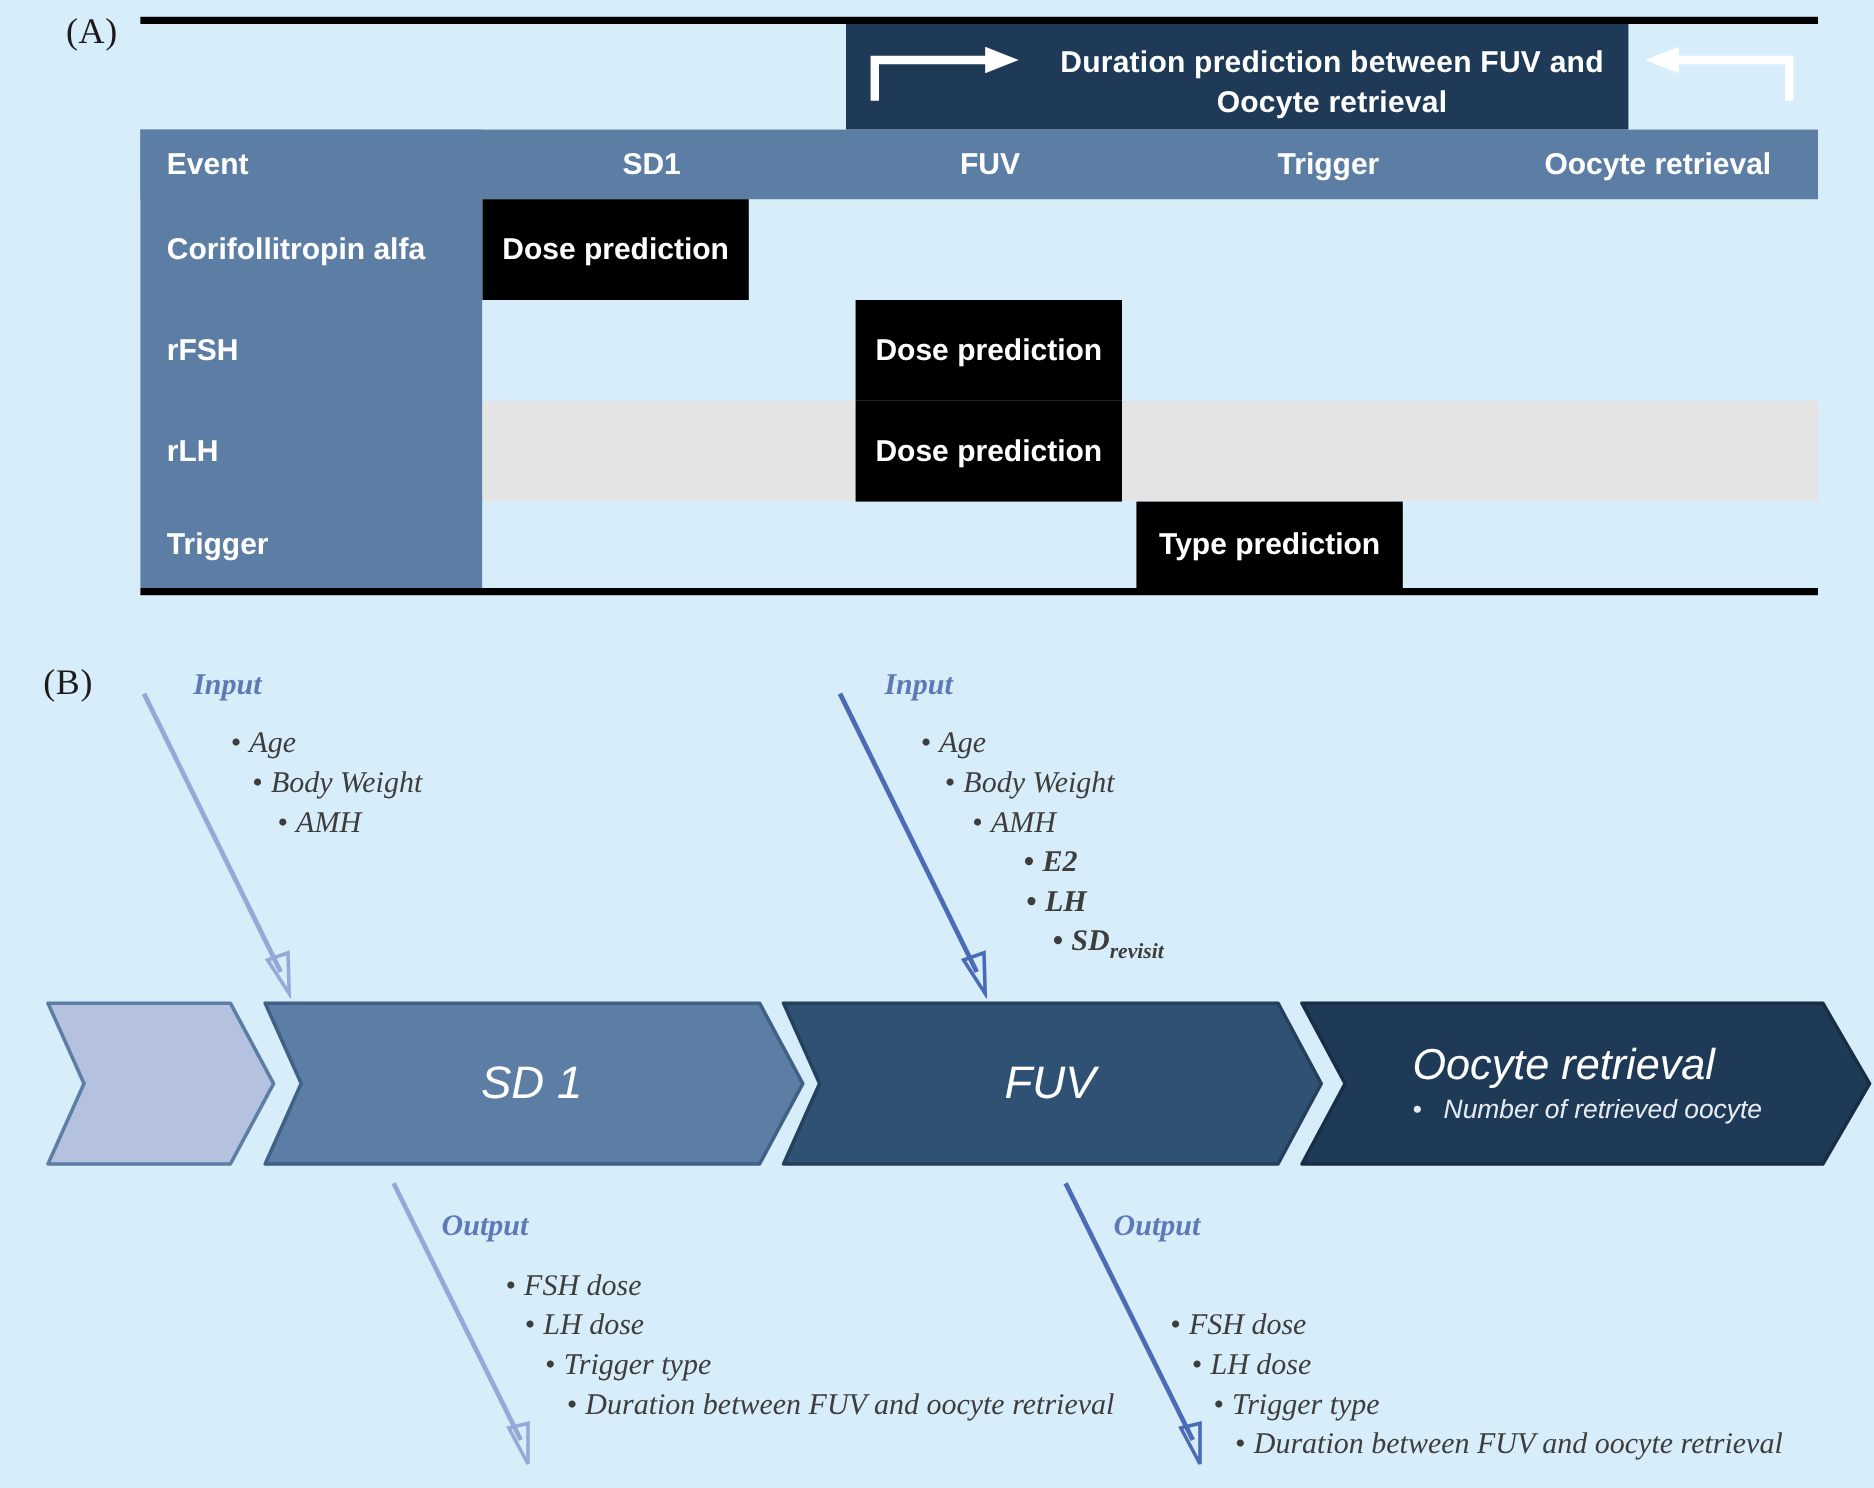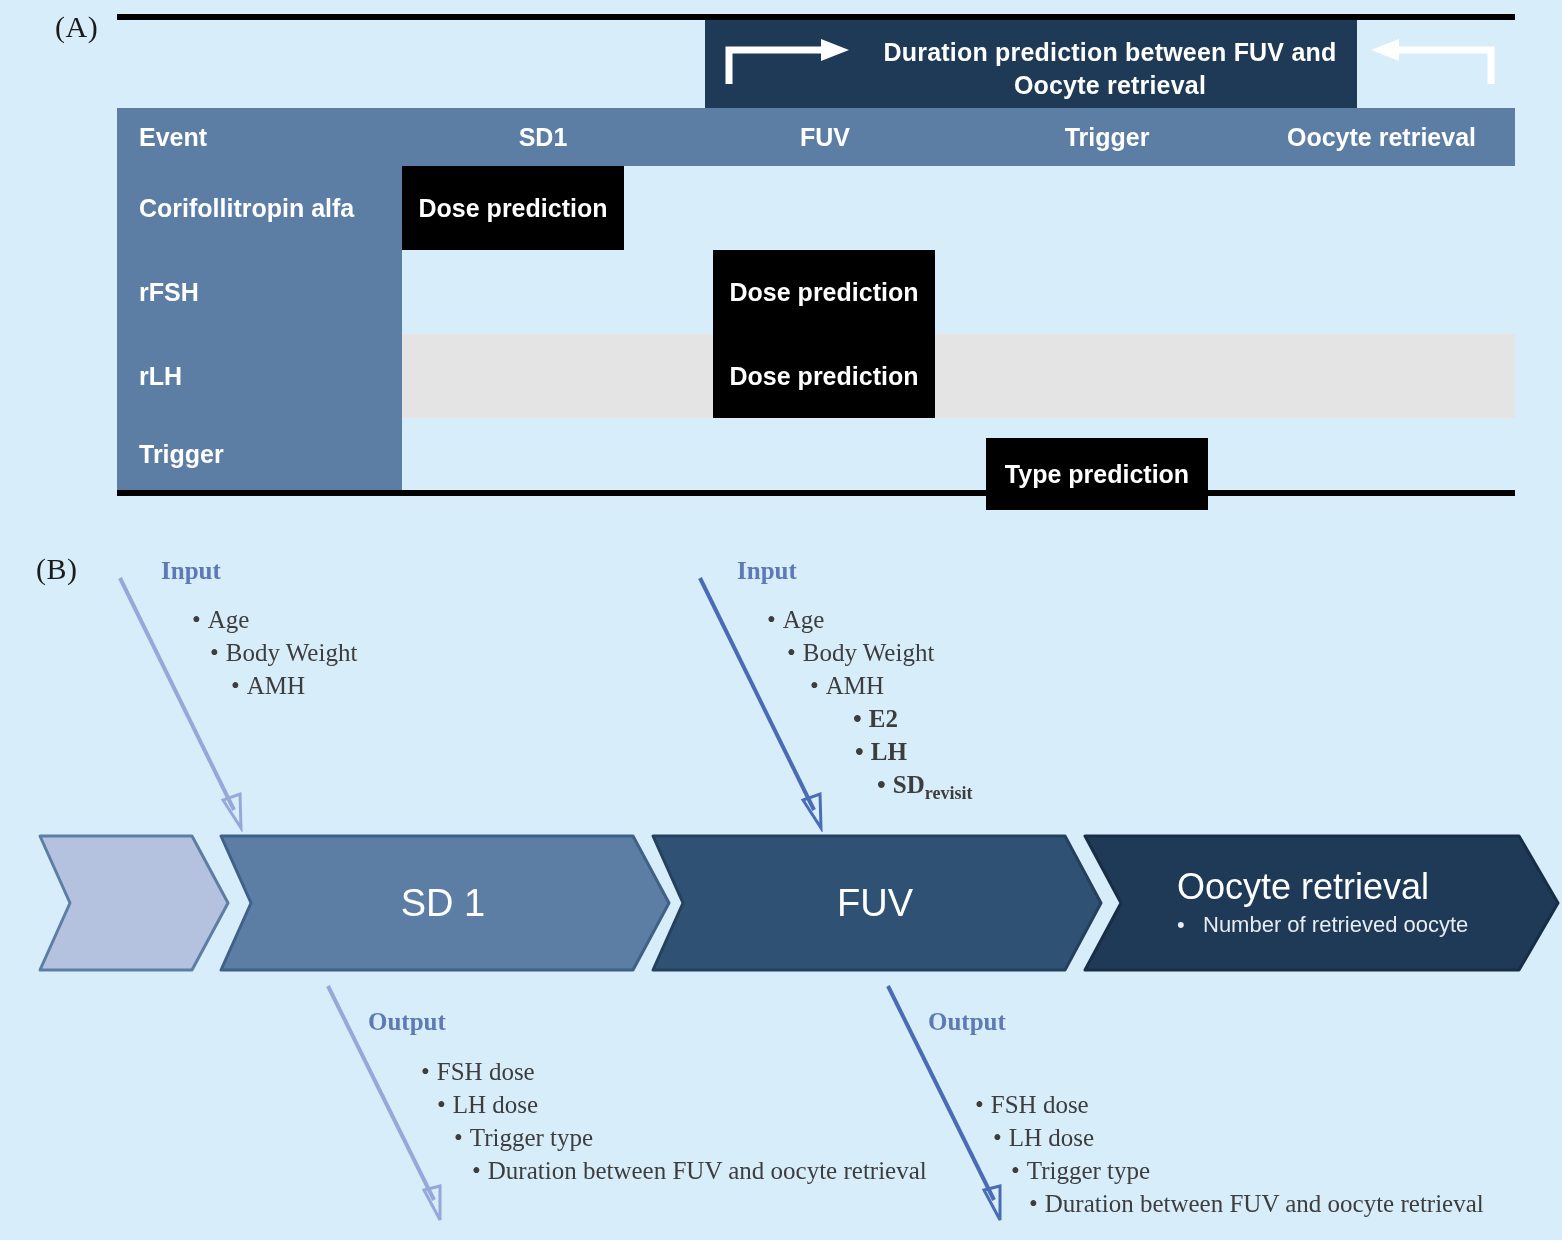--- a/index.html
+++ b/index.html
@@ -107,24 +107,24 @@
     background:#000000;
     color:#fff;
     font-size:25px;font-weight:bold;
     text-align:center;
     line-height:1.22;
     display:flex;align-items:center;justify-content:center;
   }
   #box-cfa{left:285px;top:58px;width:222px;height:84px;}
   #box-rfsh{left:596px;top:142px;width:222px;height:84px;}
   #box-rlh{left:596px;top:226px;width:222px;height:84px;}
-  #box-trg{left:869px;top:310px;width:222px;height:72px;margin-top:20px;}
-
-  
-  #panel-b{position:absolute;left:0;top:500px;width:1518px;height:740px;}
+  #box-trg{left:830px;top:310px;width:222px;height:72px;}
+
+  
+  #panel-b{position:absolute;left:0;top:500px;width:1518px;height:740px;font-style:italic;}
 
   .io-title{
     position:absolute;
     font-family:"Liberation Serif", serif;
     font-weight:bold;
     font-size:25px;
     color:#5d7ab5;
   }
   .io-list{
     position:absolute;

